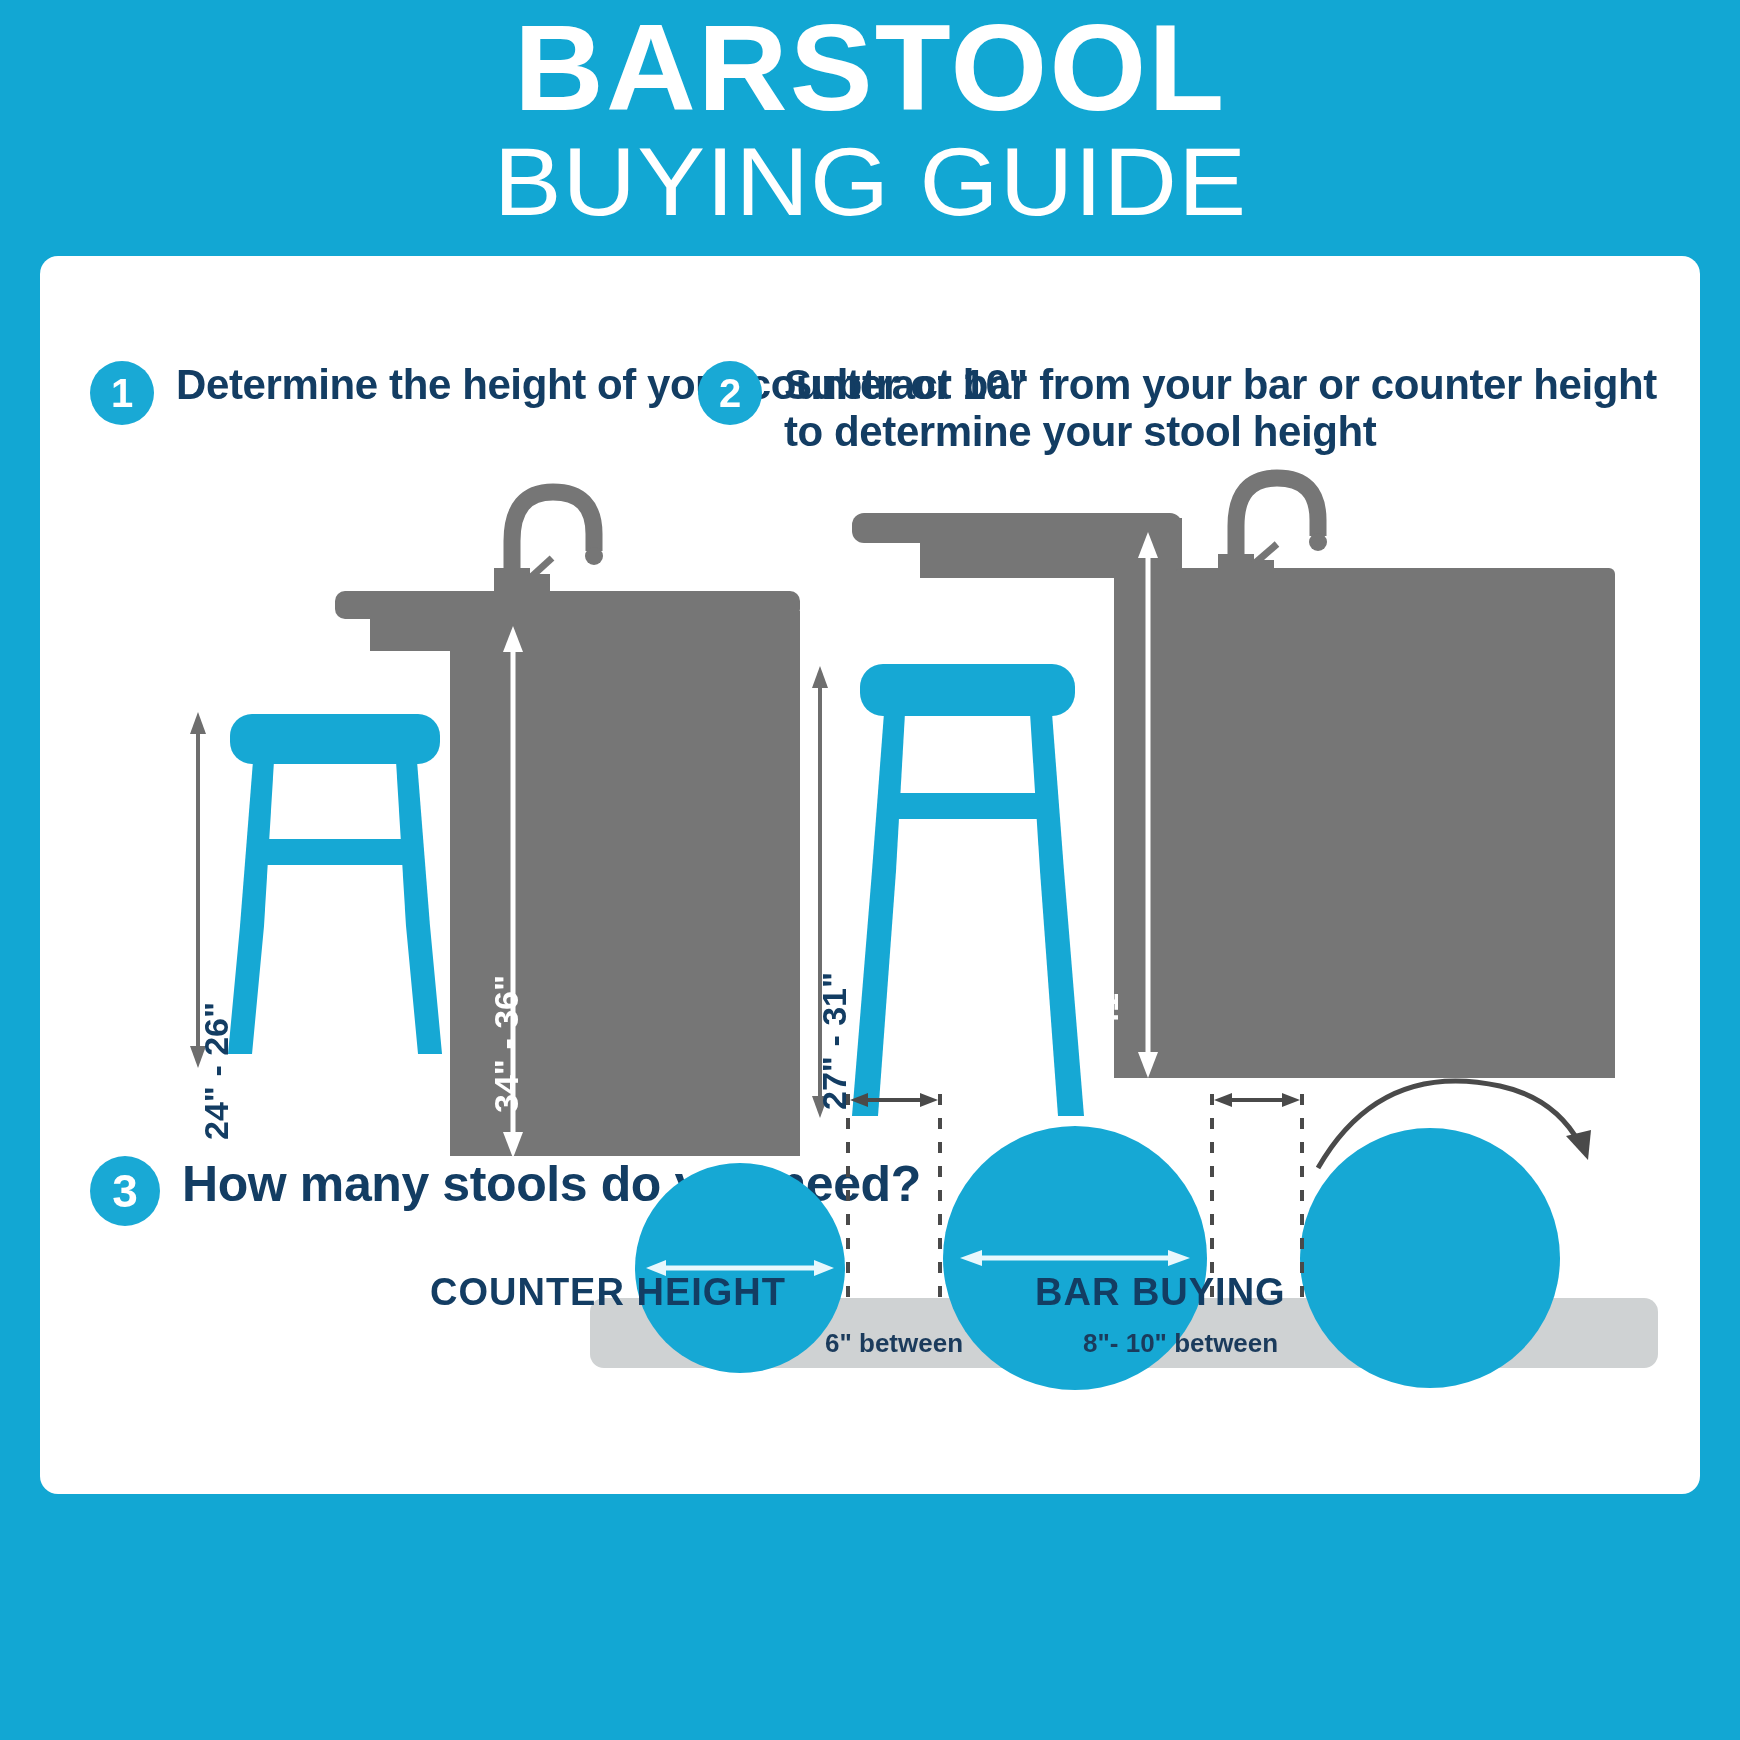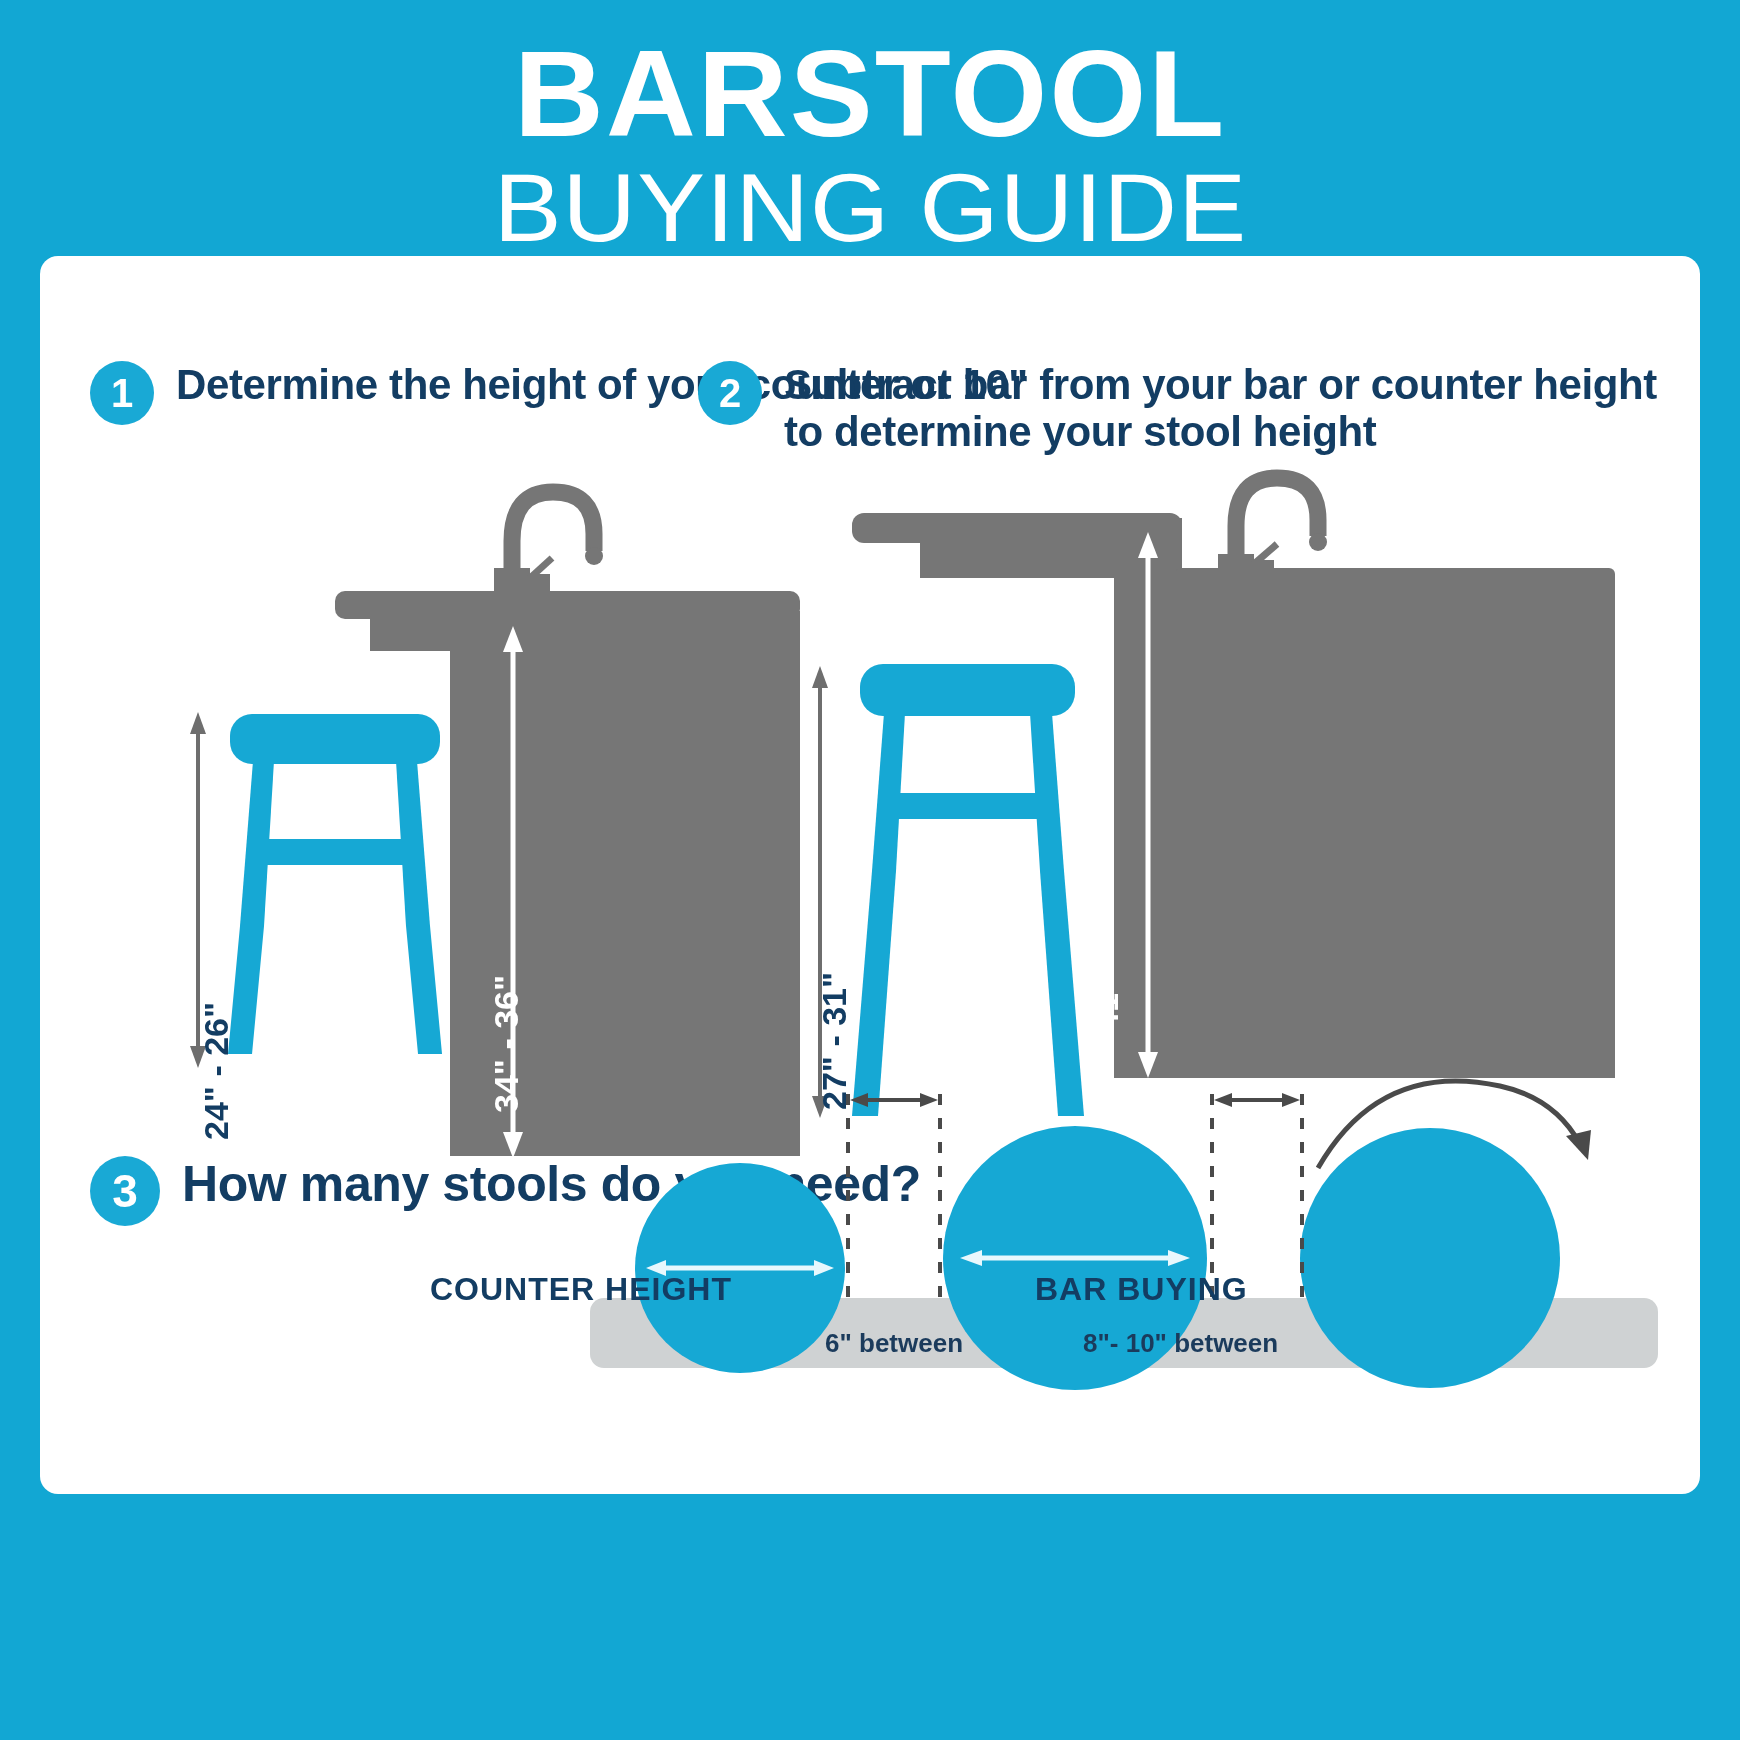--- a/index.html
+++ b/index.html
@@ -6,21 +6,21 @@
   body{
     width:1740px;height:1740px;
     background:#12a7d3;
     font-family:"Liberation Sans", sans-serif;
     overflow:hidden;
     position:relative;
   }
   .header{
     width:1740px;height:250px;
     display:flex;flex-direction:column;align-items:center;justify-content:flex-start;
-    padding-top:6px;box-sizing:border-box;margin-top:26px;
+    padding-top:6px;box-sizing:border-box;
   }
   .title-main{
     color:#ffffff;
     font-size:122px;
     font-weight:bold;
     letter-spacing:2px;
     line-height:1.02;
     font-family:"Liberation Sans", sans-serif;
     transform:scaleX(1.02);
   }
@@ -67,21 +67,21 @@
 
   
   .diagram{position:absolute;}
   #diagram1{left:120px;top:200px;width:700px;height:720px;}
   #diagram2{left:740px;top:200px;width:880px;height:720px;}
   #diagram3{left:540px;top:780px;width:1090px;height:440px;}
 
   .caption{
     position:absolute;
     color:#133d63;
-    font-size:32px;
+    font-size:38px;
     font-weight:bold;
     letter-spacing:1px;
     white-space:nowrap;
   }
   #cap1{left:390px;top:1015px;}
   #cap2{left:995px;top:1015px;}
 
   
   .dim{
     position:absolute;

